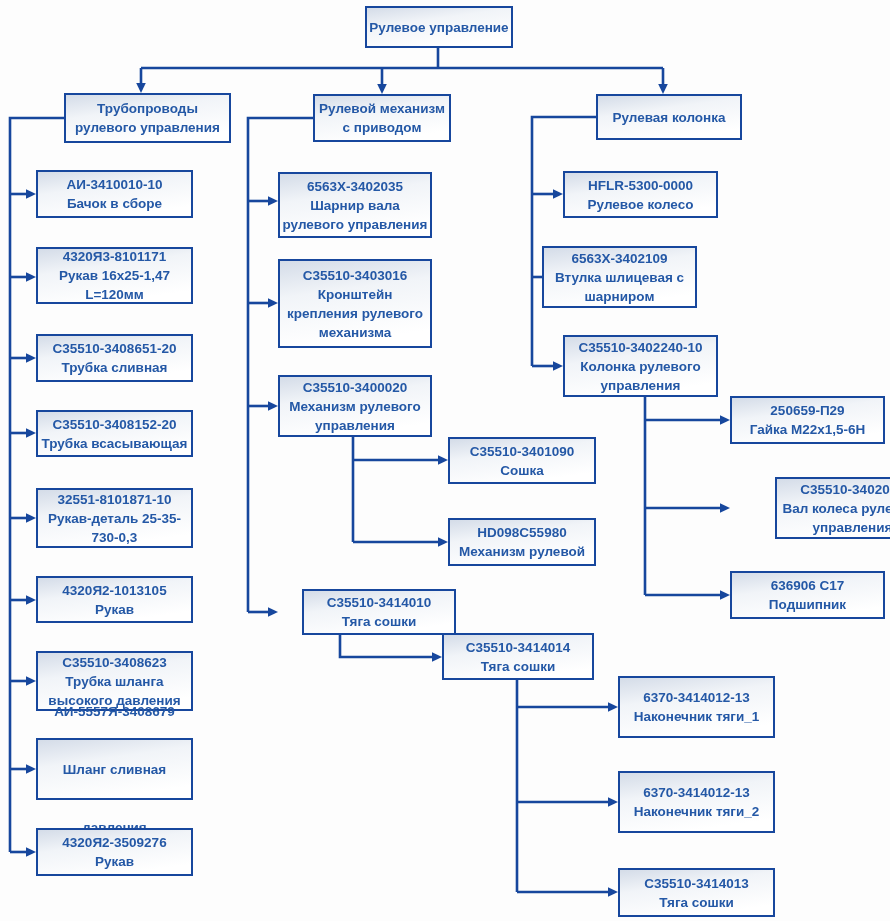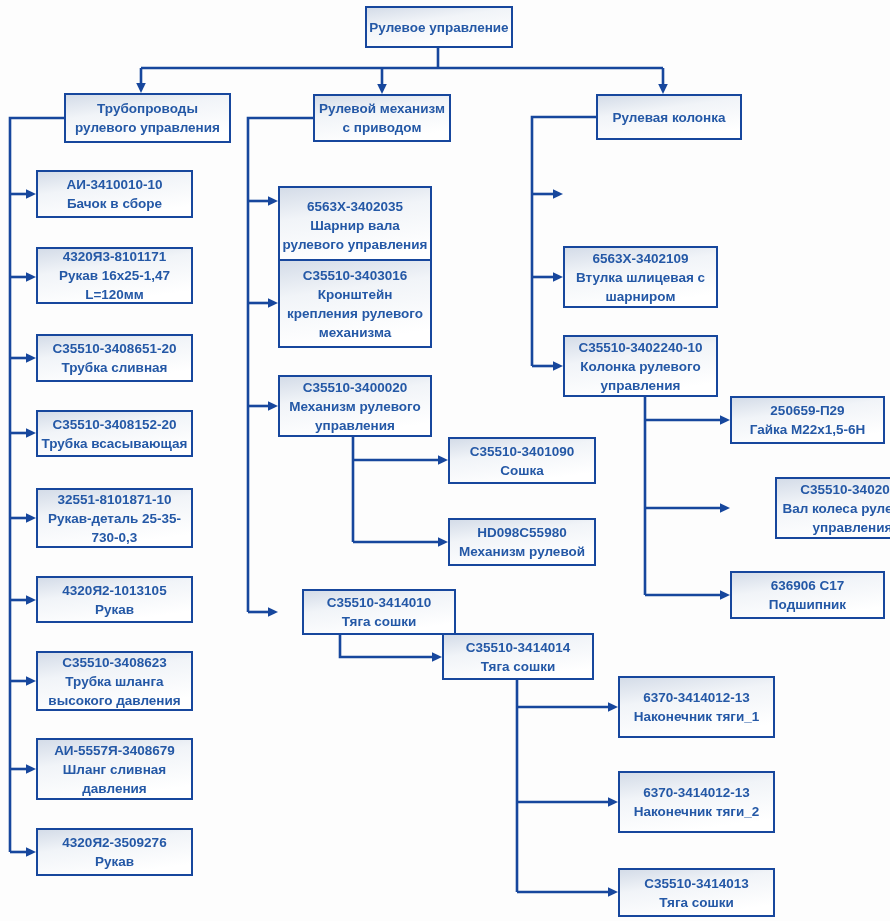--- a/index.html
+++ b/index.html
@@ -142,30 +142,30 @@
     </div>
     <div class="node" style="left: 36px; top: 576px; width: 157px; height: 47px;">
       <div class="nline">4320Я2-1013105</div>
       <div class="nline">Рукав</div>
     </div>
     <div class="node" style="left: 36px; top: 651px; width: 157px; height: 60px;">
       <div class="nline">С35510-3408623</div>
       <div class="nline">Трубка шланга</div>
       <div class="nline">высокого давления</div>
     </div>
-    <div class="node" style="left: 36px; top: 738px; width: 157px; height: 62px;">
+    <div class="node" style="left: 36px; top: 738px; width: 157px; height: 62px; gap: 39px;">
       <div class="nline">АИ-5557Я-3408679</div>
       <div class="nline">Шланг сливная</div>
       <div class="nline">давления</div>
     </div>
     <div class="node" style="left: 36px; top: 828px; width: 157px; height: 48px;">
       <div class="nline">4320Я2-3509276</div>
       <div class="nline">Рукав</div>
     </div>
-    <div class="node" style="left: 278px; top: 186px; width: 154px; height: 78px;">
+    <div class="node" style="left: 278px; top: 172px; width: 154px; height: 66px;">
       <div class="nline">6563Х-3402035</div>
       <div class="nline">Шарнир вала</div>
       <div class="nline">рулевого управления</div>
     </div>
     <div class="node" style="left: 278px; top: 259px; width: 154px; height: 89px;">
       <div class="nline">С35510-3403016</div>
       <div class="nline">Кронштейн</div>
       <div class="nline">крепления рулевого</div>
       <div class="nline">механизма</div>
     </div>
@@ -195,21 +195,25 @@
       <div class="nline">Наконечник тяги_1</div>
     </div>
     <div class="node" style="left: 618px; top: 771px; width: 157px; height: 62px;">
       <div class="nline">6370-3414012-13</div>
       <div class="nline">Наконечник тяги_2</div>
     </div>
     <div class="node" style="left: 618px; top: 868px; width: 157px; height: 49px;">
       <div class="nline">С35510-3414013</div>
       <div class="nline">Тяга сошки</div>
     </div>
-    <div class="node" style="left: 563px; top: 246px; width: 155px; height: 62px;">
+    <div class="node" style="left: 563px; top: 171px; width: 155px; height: 47px;">
+      <div class="nline">HFLR-5300-0000</div>
+      <div class="nline">Рулевое колесо</div>
+    </div>
+    <div class="node" style="left: 542px; top: 246px; width: 155px; height: 62px;">
       <div class="nline">6563Х-3402109</div>
       <div class="nline">Втулка шлицевая с</div>
       <div class="nline">шарниром</div>
     </div>
     <div class="node" style="left: 563px; top: 335px; width: 155px; height: 62px;">
       <div class="nline">С35510-3402240-10</div>
       <div class="nline">Колонка рулевого</div>
       <div class="nline">управления</div>
     </div>
     <div class="node" style="left: 730px; top: 396px; width: 155px; height: 48px;">

